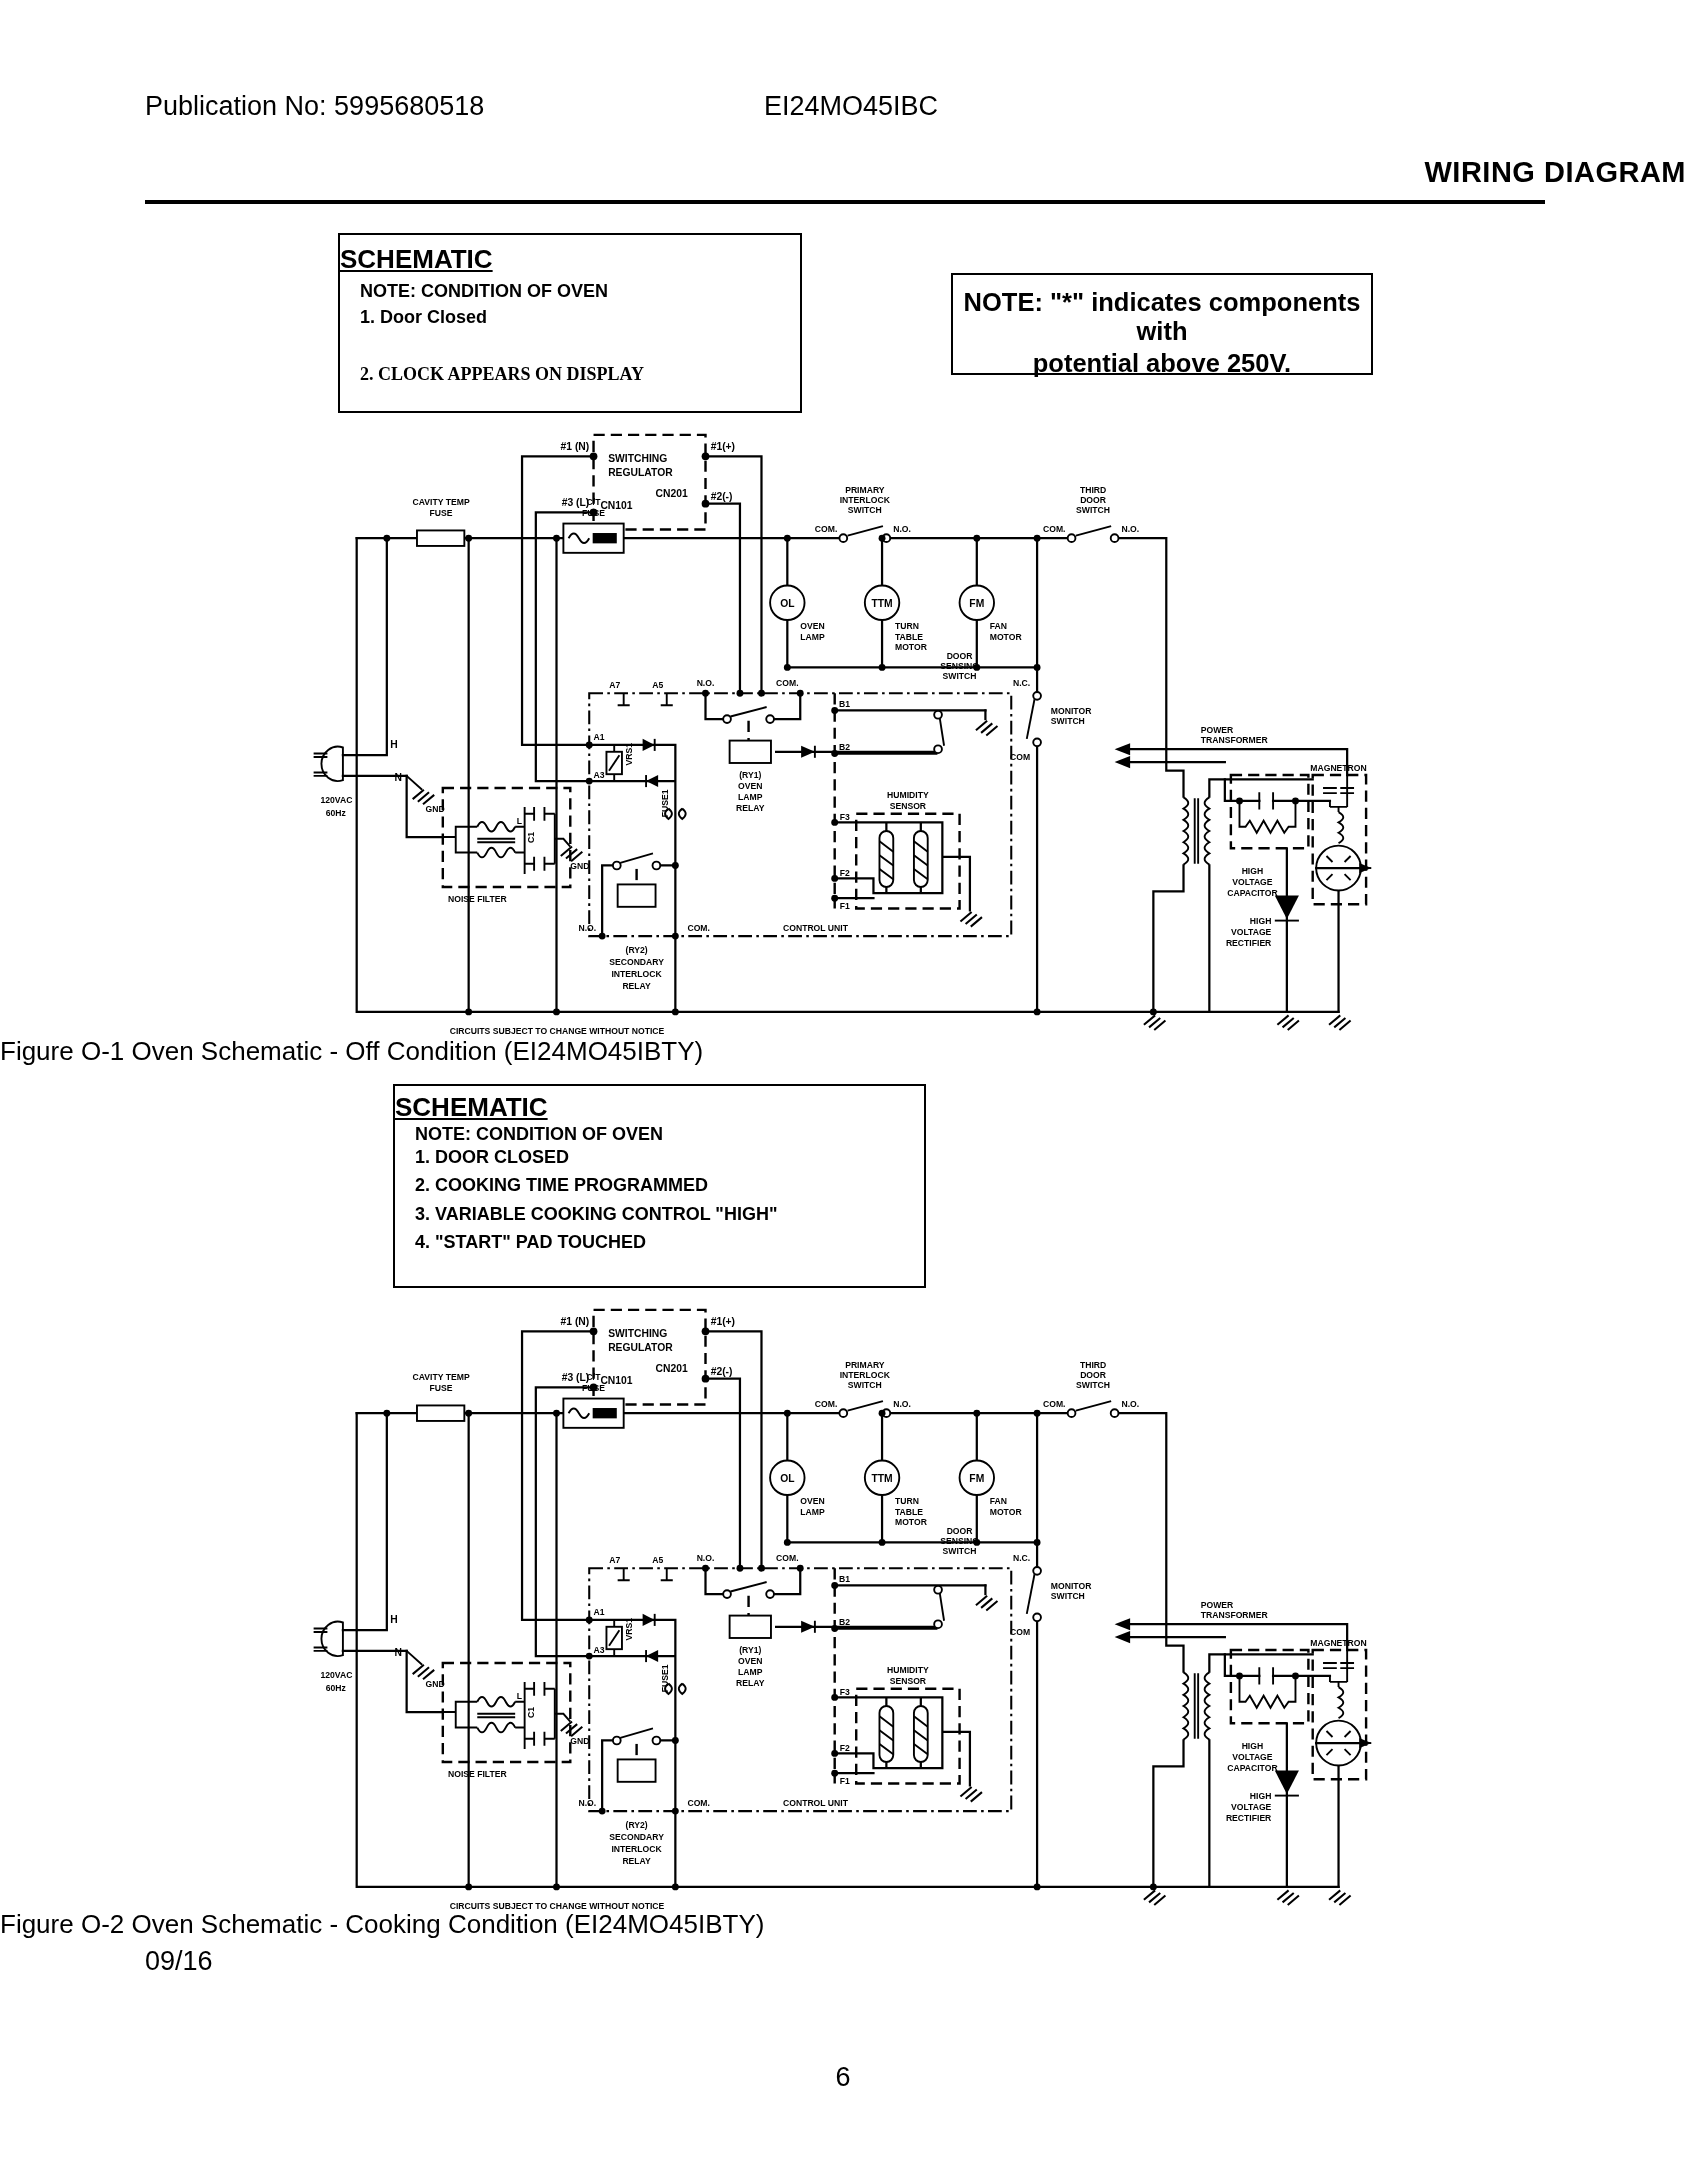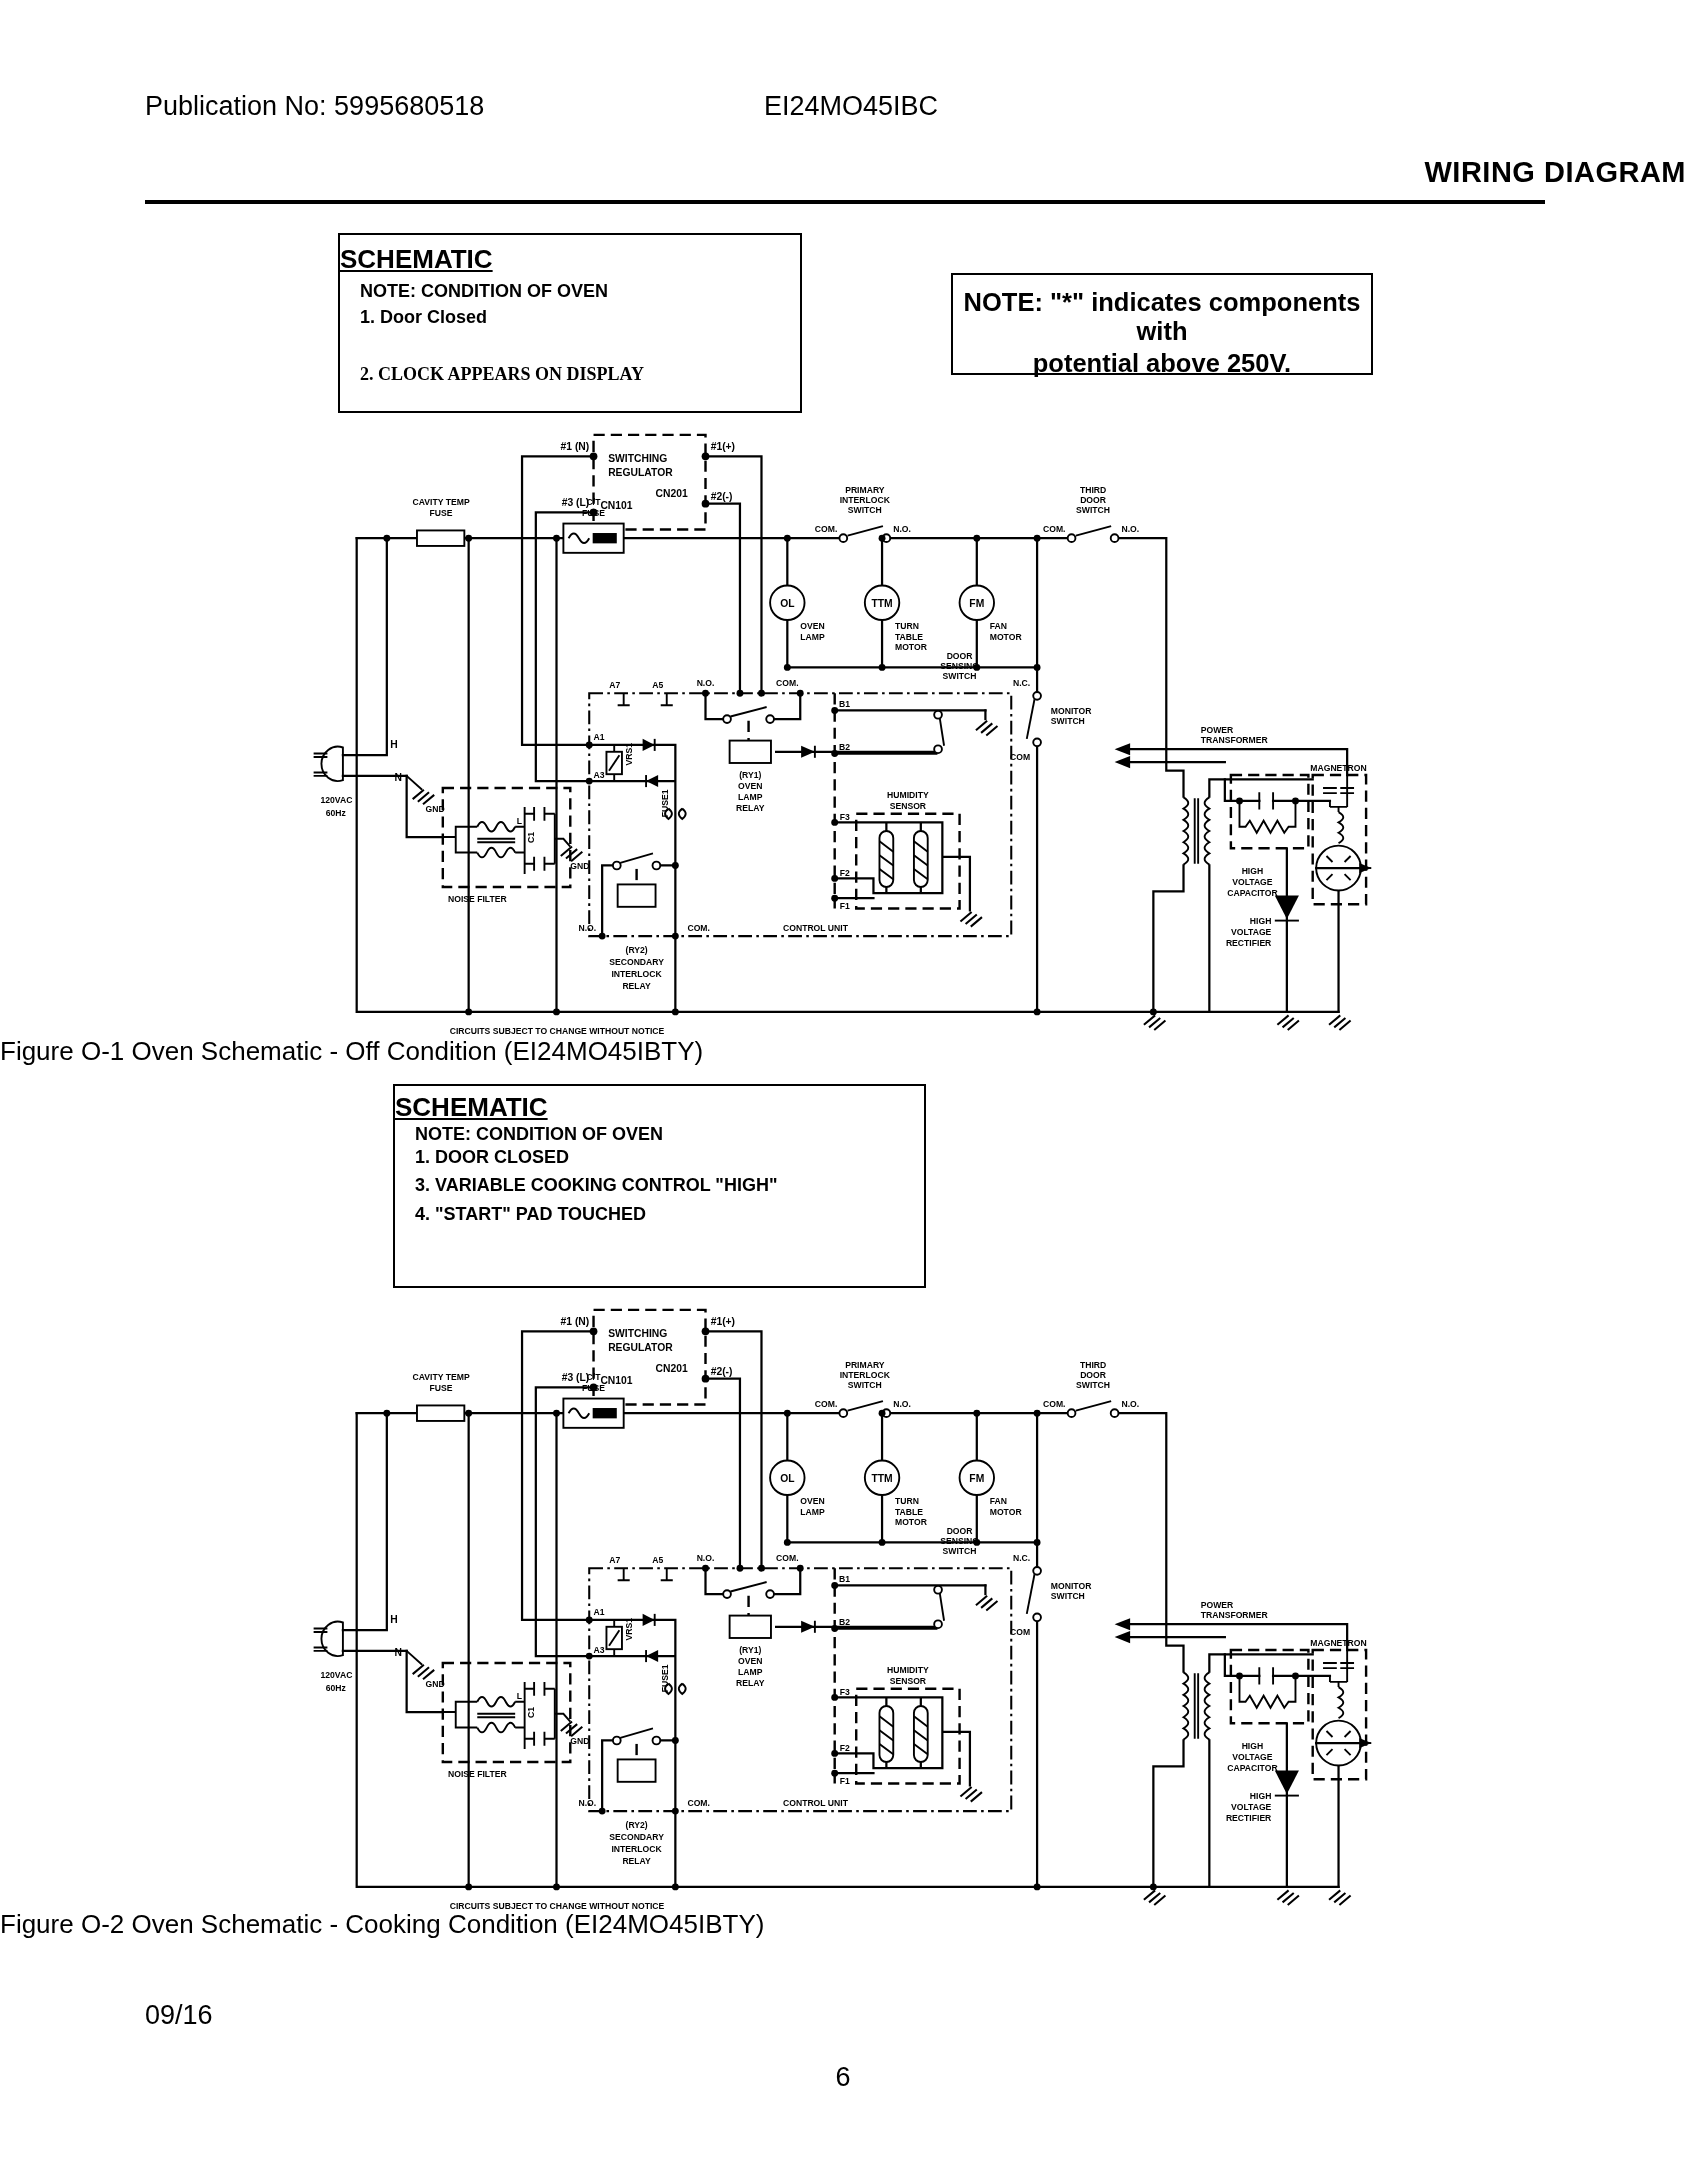--- a/index.html
+++ b/index.html
@@ -364,20 +364,21 @@
 
   <text class="ts" x="168" y="726">CIRCUITS SUBJECT TO CHANGE WITHOUT NOTICE</text>
 </svg>
 </div>
 <div class="caption" style="top:1036px;">Figure O-1 Oven Schematic - Off  Condition (EI24MO45IBTY)</div>
 
 <div class="notebox" style="left:393px;top:1084px;width:533px;height:204px;">
   <div class="nb-title" style="margin-top:5.5px;">SCHEMATIC</div>
   <div class="nb-line" style="margin-top:1.8px;">NOTE: CONDITION OF OVEN</div>
   <div class="nb-line" style="margin-top:1.8px;">1. DOOR CLOSED</div>
+  <div class="nb-line" style="margin-top:7.3px;">2. COOKING TIME PROGRAMMED</div>
   <div class="nb-line" style="margin-top:7.3px;">3. VARIABLE COOKING CONTROL "HIGH"</div>
   <div class="nb-line" style="margin-top:7.3px;">4. "START" PAD TOUCHED</div>
 </div>
 
 <div class="sch-slot" style="left:305px;top:1284px;">
 <svg viewBox="0 0 1240 740" xmlns="http://www.w3.org/2000/svg">
 
   <g>
 
     <path class="w" d="M60,150 V700 H1200"></path>
@@ -678,15 +679,15 @@
         <circle class="dot" cx="430" cy="700" r="4"></circle>
     <circle class="dot" cx="850" cy="700" r="4"></circle>
         <circle class="dot" cx="985" cy="700" r="4"></circle>
   </g>
 
   <text class="ts" x="168" y="726">CIRCUITS SUBJECT TO CHANGE WITHOUT NOTICE</text>
 </svg>
 </div>
 <div class="caption" style="top:1909px;">Figure O-2 Oven Schematic - Cooking Condition (EI24MO45IBTY)</div>
 
-<div class="abs footer" style="left:145px;top:2000px;">09/16</div>
+<div class="abs footer" style="left:145px;top:1946px;">09/16</div>
 <div class="abs footer" style="left:0;top:2062px;width:1686px;text-align:center;">6</div>
 
 
 </body></html>

